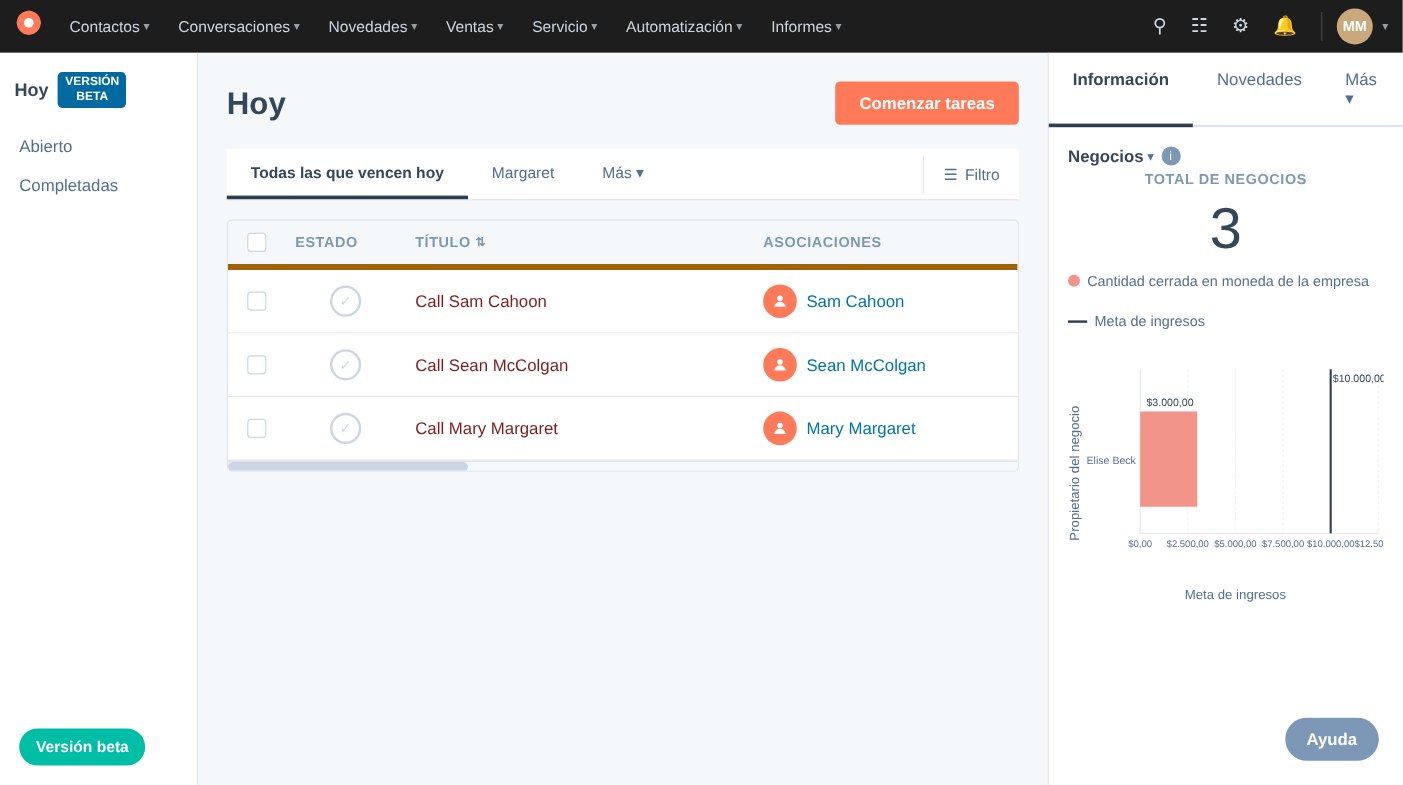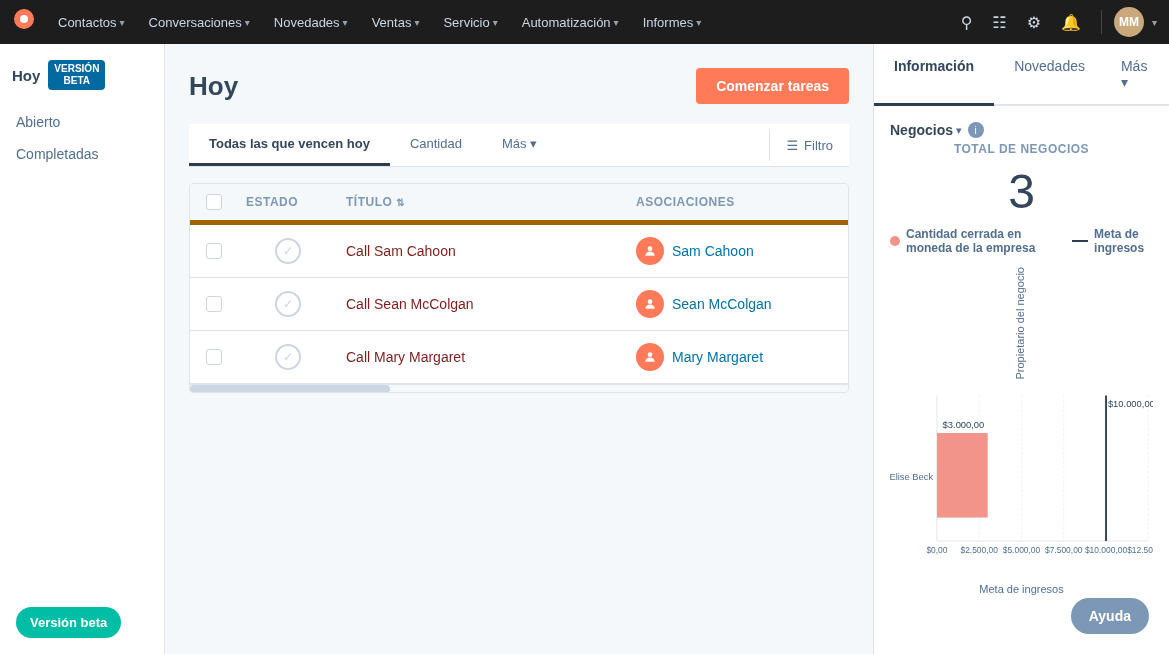--- a/index.html
+++ b/index.html
@@ -100,21 +100,21 @@
     
     .section-header { display: flex; align-items: center; gap: 6px; margin-bottom: 4px; }
     .section-title { font-size: 14px; font-weight: 600; color: #33475b; }
     .section-dropdown { display: flex; align-items: center; gap: 3px; cursor: pointer; }
     .info-icon { width: 16px; height: 16px; border-radius: 50%; background: #7c98b6; color: #fff; font-size: 10px; display: flex; align-items: center; justify-content: center; cursor: pointer; }
 
     .chart-section { margin-top: 4px; }
     .chart-title { font-size: 12px; font-weight: 600; color: #7c98b6; text-align: center; text-transform: uppercase; letter-spacing: 0.5px; margin-bottom: 4px; }
     .big-number { font-size: 48px; font-weight: 300; color: #33475b; text-align: center; margin: 8px 0; }
 
-    .legend { display: flex; flex-direction: row; gap: 4px; margin-bottom: 12px; font-weight: bold; }
+    .legend { display: flex; flex-direction: column; gap: 20px; margin-bottom: 12px; }
     .legend-item { display: flex; align-items: center; gap: 6px; font-size: 12px; color: #516f90; }
     .legend-dot { width: 10px; height: 10px; border-radius: 50%; background: #f2948a; flex-shrink: 0; }
     .legend-line { width: 16px; height: 2px; background: #2d3e50; flex-shrink: 0; }
 
     
     .help-btn {
       position: fixed; bottom: 20px; right: 20px; background: #7c98b6; color: #fff; border-radius: 50px; padding: 10px 18px; font-size: 14px; font-weight: 600; cursor: pointer; border: none; z-index: 100;
     }
 
     .sort-icon { font-size: 10px; color: #7c98b6; }
@@ -191,21 +191,21 @@
   </aside>
 
   <main class="main-content">
     <div class="main-header">
       <h1 class="main-title">Hoy</h1>
       <button class="start-tasks-btn">Comenzar tareas</button>
     </div>
 
     <div class="tabs-row">
       <div class="tab active">Todas las que vencen hoy</div>
-      <div class="tab">Cantidad</div>
+      <div class="tab">Margaret</div>
       <div class="tab tab-more">
         <span>Más ▾</span>
       </div>
       <div class="filter-btn">
         <span>☰</span>
         <span>Filtro</span>
       </div>
     </div>
 
     <div class="task-table">
@@ -317,21 +317,21 @@
           <div class="legend-item">
             <div class="legend-dot"></div>
             <span>Cantidad cerrada en moneda de la empresa</span>
           </div>
           <div class="legend-item">
             <div class="legend-line"></div>
             <span>Meta de ingresos</span>
           </div>
         </div>
 
-        <div style="position:relative; display:flex; align-items:center;flex-direction:column;">
+        <div style="position:relative; display:flex; align-items:center;">
 
           <div style="writing-mode:vertical-rl;transform:rotate(180deg);font-size:11px;color:#516f90;white-space:nowrap;margin-right:4px;">Propietario del negocio</div>
 
           <div style="flex:1;">
             <svg viewBox="0 0 280 200" width="100%" height="200">
 
               <line x1="50" y1="10" x2="50" y2="165" stroke="#dfe3eb" stroke-width="1"></line>
               <line x1="50" y1="165" x2="275" y2="165" stroke="#dfe3eb" stroke-width="1"></line>
 
               <line x1="95" y1="10" x2="95" y2="165" stroke="#dfe3eb" stroke-width="0.5" stroke-dasharray="3,2"></line>

